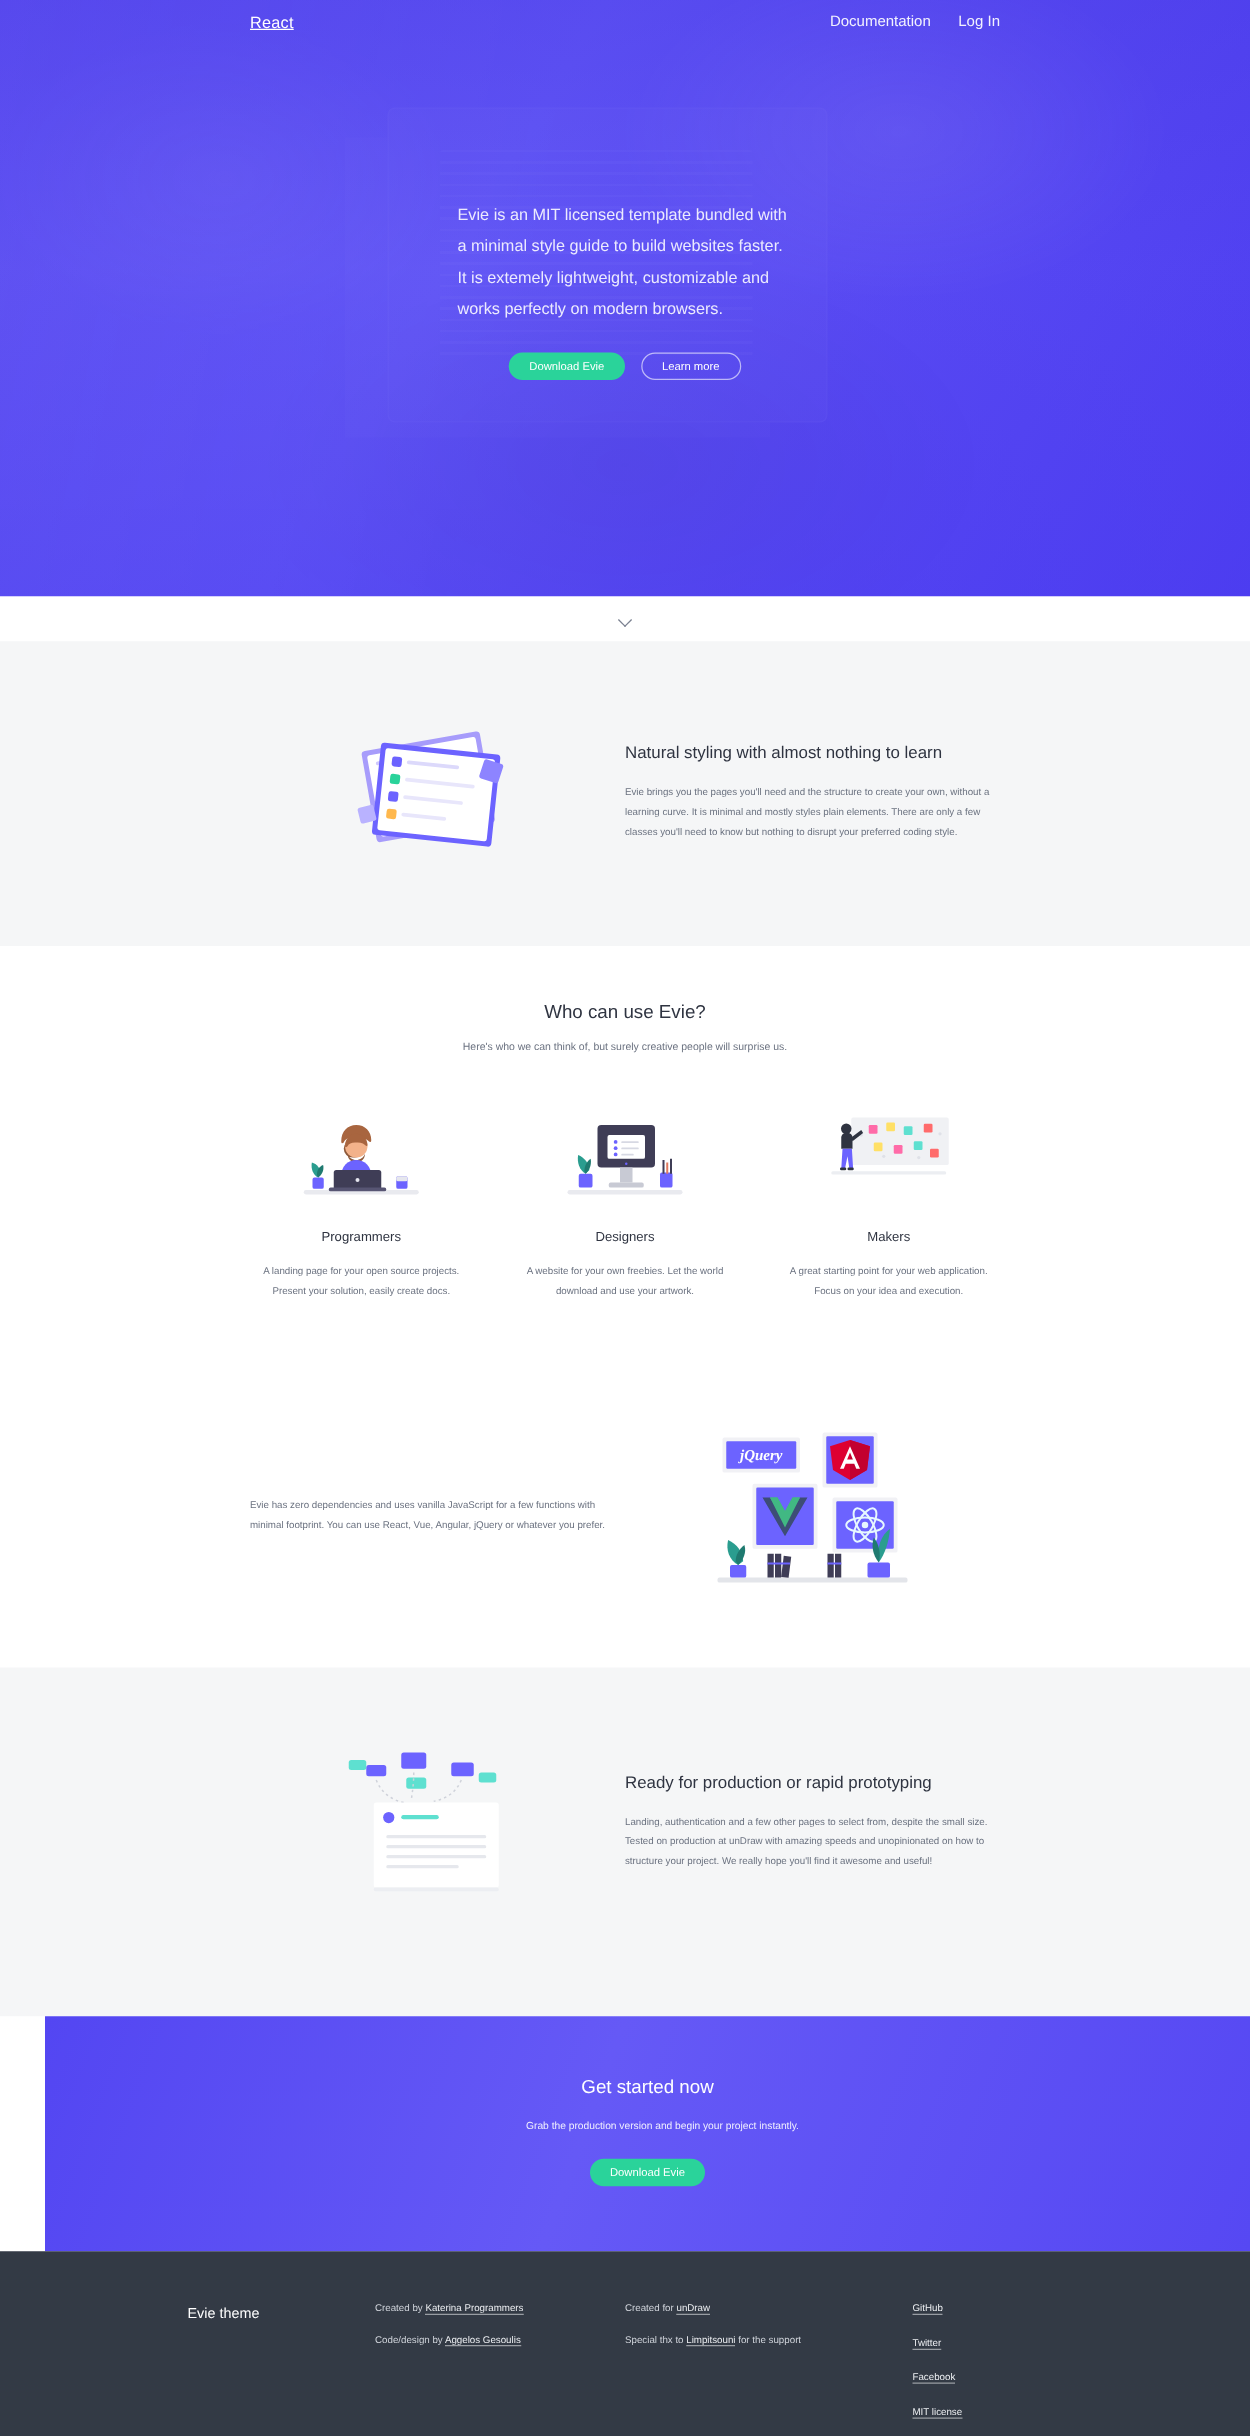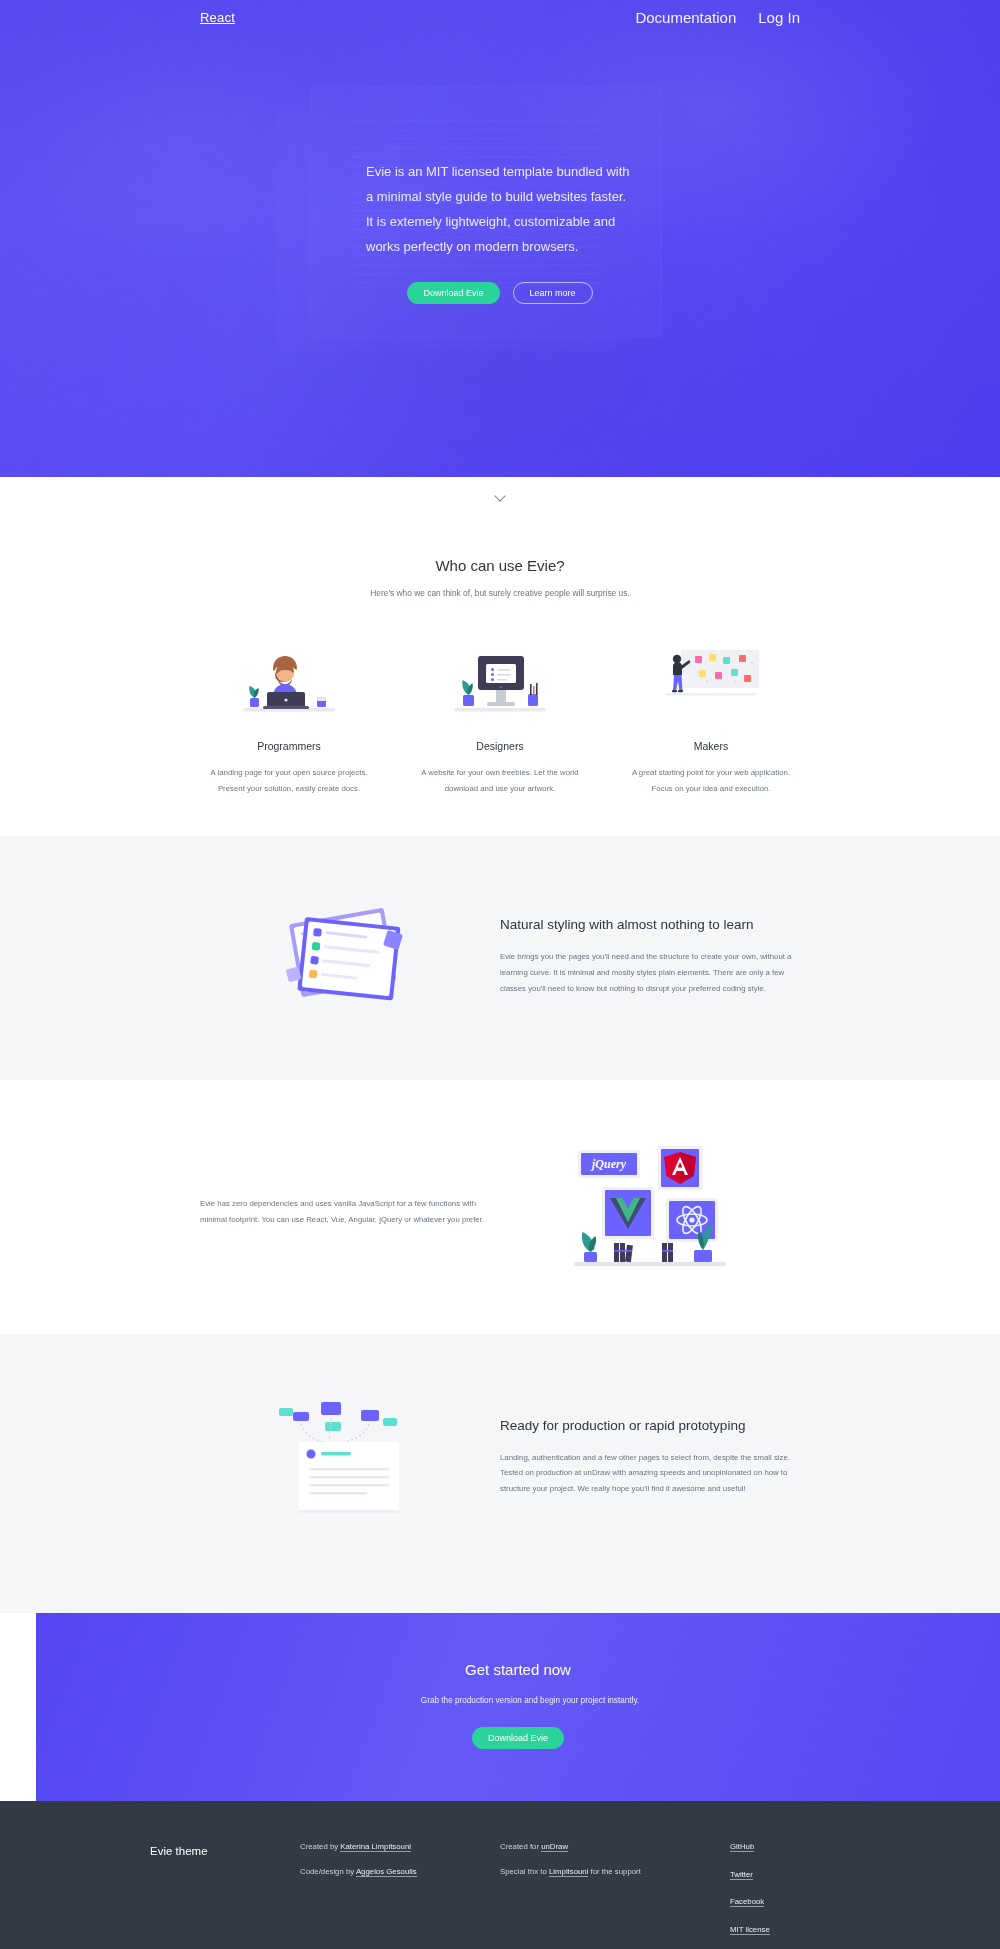--- a/index.html
+++ b/index.html
@@ -45,21 +45,21 @@
 
   .nav {
     position: relative; z-index: 5;
     height: 34px;
     display: flex; align-items: center;
     padding: 0 200px;
     justify-content: space-between;
   }
   .brand { color: #ffffff; font-size: 13px; letter-spacing:.2px; }
   .nav-links { display: flex; align-items: center; gap: 22px; }
-  .nav-link { color: rgba(255,255,255,.92); font-size: 15px; text-decoration: none; }
+  .nav-link { color: rgba(255,255,255,.92); font-size: 12px; text-decoration: none; }
 
   .hero-inner {
     position: relative; z-index: 4;
     text-align: center;
     padding-top: 104px;
   }
   .hero-title {
     color: #fff; font-size: 20px; font-weight: 400; letter-spacing: .1px;
   }
   .hero-sub {
@@ -158,20 +158,56 @@
       <div class="hero-btns">
         <a class="btn btn-primary" href="#">Download Evie</a>
         <a class="btn btn-ghost" href="#">Learn more</a>
       </div>
     </div>
   </section>
 
   <div class="scroll-cue">
     <span class="chev"></span>
   </div>
+
+  <section class="sec sec-grey sec-a">
+    <div class="wrap feat">
+      <div class="feat-art">
+        <svg width="170" height="120" viewBox="0 0 170 120">
+          <g transform="rotate(-10 86 58)">
+            <rect x="30" y="18" width="96" height="74" rx="3" fill="#a79cfb"></rect>
+            <rect x="34" y="22" width="88" height="66" rx="2" fill="#ffffff"></rect>
+            <rect x="40" y="28" width="30" height="3" rx="1.5" fill="#cfc8fd"></rect>
+            <rect x="40" y="38" width="76" height="2.6" rx="1.3" fill="#e7e4fb"></rect>
+            <rect x="40" y="47" width="76" height="2.6" rx="1.3" fill="#e7e4fb"></rect>
+            <rect x="40" y="56" width="76" height="2.6" rx="1.3" fill="#e7e4fb"></rect>
+            <rect x="40" y="65" width="50" height="2.6" rx="1.3" fill="#e7e4fb"></rect>
+          </g>
+          <g transform="rotate(6 86 62)">
+            <rect x="36" y="26" width="96" height="74" rx="3" fill="#6c63ff"></rect>
+            <rect x="40" y="30" width="88" height="66" rx="2" fill="#ffffff"></rect>
+            <rect x="46" y="36" width="8" height="8" rx="2" fill="#6c63ff"></rect>
+            <rect x="58" y="38" width="42" height="3" rx="1.5" fill="#dcd9fb"></rect>
+            <rect x="46" y="50" width="8" height="8" rx="2" fill="#2ad39a"></rect>
+            <rect x="58" y="52" width="56" height="3" rx="1.5" fill="#e8e6fb"></rect>
+            <rect x="46" y="64" width="8" height="8" rx="2" fill="#6c63ff"></rect>
+            <rect x="58" y="66" width="48" height="3" rx="1.5" fill="#e8e6fb"></rect>
+            <rect x="46" y="78" width="8" height="8" rx="2" fill="#ffb84d"></rect>
+            <rect x="58" y="80" width="36" height="3" rx="1.5" fill="#e8e6fb"></rect>
+          </g>
+          <rect x="120" y="36" width="16" height="16" rx="2" fill="#8d84ff" transform="rotate(18 128 44)"></rect>
+          <rect x="22" y="72" width="13" height="13" rx="2" fill="#b9b2ff" transform="rotate(-14 28 78)"></rect>
+        </svg>
+      </div>
+      <div class="feat-copy">
+        <h3 class="feat-h">Natural styling with almost nothing to learn</h3>
+        <p class="feat-p">Evie brings you the pages you'll need and the structure to create your own, without a learning curve. It is minimal and mostly styles plain elements. There are only a few classes you'll need to know but nothing to disrupt your preferred coding style.</p>
+      </div>
+    </div>
+  </section>
 
   <section class="sec sec-white">
     <div class="wrap who">
       <h2 class="h2">Who can use Evie?</h2>
       <p class="who-sub">Here's who we can think of, but surely creative people will surprise us.</p>
 
       <div class="cards">
 
         <div class="card">
           <div class="card-art">
@@ -251,56 +287,20 @@
             </svg>
           </div>
           <div class="card-title">Makers</div>
           <div class="card-text">A great starting point for your web application. Focus on your idea and execution.</div>
         </div>
 
       </div>
     </div>
   </section>
 
-  <section class="sec sec-grey sec-a">
-    <div class="wrap feat">
-      <div class="feat-art">
-        <svg width="170" height="120" viewBox="0 0 170 120">
-          <g transform="rotate(-10 86 58)">
-            <rect x="30" y="18" width="96" height="74" rx="3" fill="#a79cfb"></rect>
-            <rect x="34" y="22" width="88" height="66" rx="2" fill="#ffffff"></rect>
-            <rect x="40" y="28" width="30" height="3" rx="1.5" fill="#cfc8fd"></rect>
-            <rect x="40" y="38" width="76" height="2.6" rx="1.3" fill="#e7e4fb"></rect>
-            <rect x="40" y="47" width="76" height="2.6" rx="1.3" fill="#e7e4fb"></rect>
-            <rect x="40" y="56" width="76" height="2.6" rx="1.3" fill="#e7e4fb"></rect>
-            <rect x="40" y="65" width="50" height="2.6" rx="1.3" fill="#e7e4fb"></rect>
-          </g>
-          <g transform="rotate(6 86 62)">
-            <rect x="36" y="26" width="96" height="74" rx="3" fill="#6c63ff"></rect>
-            <rect x="40" y="30" width="88" height="66" rx="2" fill="#ffffff"></rect>
-            <rect x="46" y="36" width="8" height="8" rx="2" fill="#6c63ff"></rect>
-            <rect x="58" y="38" width="42" height="3" rx="1.5" fill="#dcd9fb"></rect>
-            <rect x="46" y="50" width="8" height="8" rx="2" fill="#2ad39a"></rect>
-            <rect x="58" y="52" width="56" height="3" rx="1.5" fill="#e8e6fb"></rect>
-            <rect x="46" y="64" width="8" height="8" rx="2" fill="#6c63ff"></rect>
-            <rect x="58" y="66" width="48" height="3" rx="1.5" fill="#e8e6fb"></rect>
-            <rect x="46" y="78" width="8" height="8" rx="2" fill="#ffb84d"></rect>
-            <rect x="58" y="80" width="36" height="3" rx="1.5" fill="#e8e6fb"></rect>
-          </g>
-          <rect x="120" y="36" width="16" height="16" rx="2" fill="#8d84ff" transform="rotate(18 128 44)"></rect>
-          <rect x="22" y="72" width="13" height="13" rx="2" fill="#b9b2ff" transform="rotate(-14 28 78)"></rect>
-        </svg>
-      </div>
-      <div class="feat-copy">
-        <h3 class="feat-h">Natural styling with almost nothing to learn</h3>
-        <p class="feat-p">Evie brings you the pages you'll need and the structure to create your own, without a learning curve. It is minimal and mostly styles plain elements. There are only a few classes you'll need to know but nothing to disrupt your preferred coding style.</p>
-      </div>
-    </div>
-  </section>
-
   <section class="sec sec-white sec-b">
     <div class="wrap feat">
       <div class="feat-copy">
         <p class="feat-p">Evie has zero dependencies and uses vanilla JavaScript for a few functions with minimal footprint. You can use React, Vue, Angular, jQuery or whatever you prefer.</p>
       </div>
       <div class="feat-art">
         <svg width="160" height="130" viewBox="0 0 160 130">
 
           <g>
             <rect x="8" y="10" width="62" height="28" rx="1.5" fill="#f1f1f5"></rect>
@@ -395,21 +395,21 @@
       <a class="btn btn-primary" href="#">Download Evie</a>
     </div>
   </section>
 
   <footer class="footer">
     <div class="foot-wrap">
       <div class="foot-brand">Evie theme</div>
 
       <div class="foot-col c1">
         <div class="foot-row">
-          <span>Created by </span><a class="flink" href="#">Katerina Limpitsouni</a>
+          <span>Created by </span><a class="flink" href="#">Katerina Programmers</a>
         </div>
         <div class="foot-row">
           <span>Code/design by </span><a class="flink" href="#">Aggelos Gesoulis</a>
         </div>
       </div>
 
       <div class="foot-col c2">
         <div class="foot-row">
           <span>Created for </span><a class="flink" href="#">unDraw</a><span></span>
         </div>

